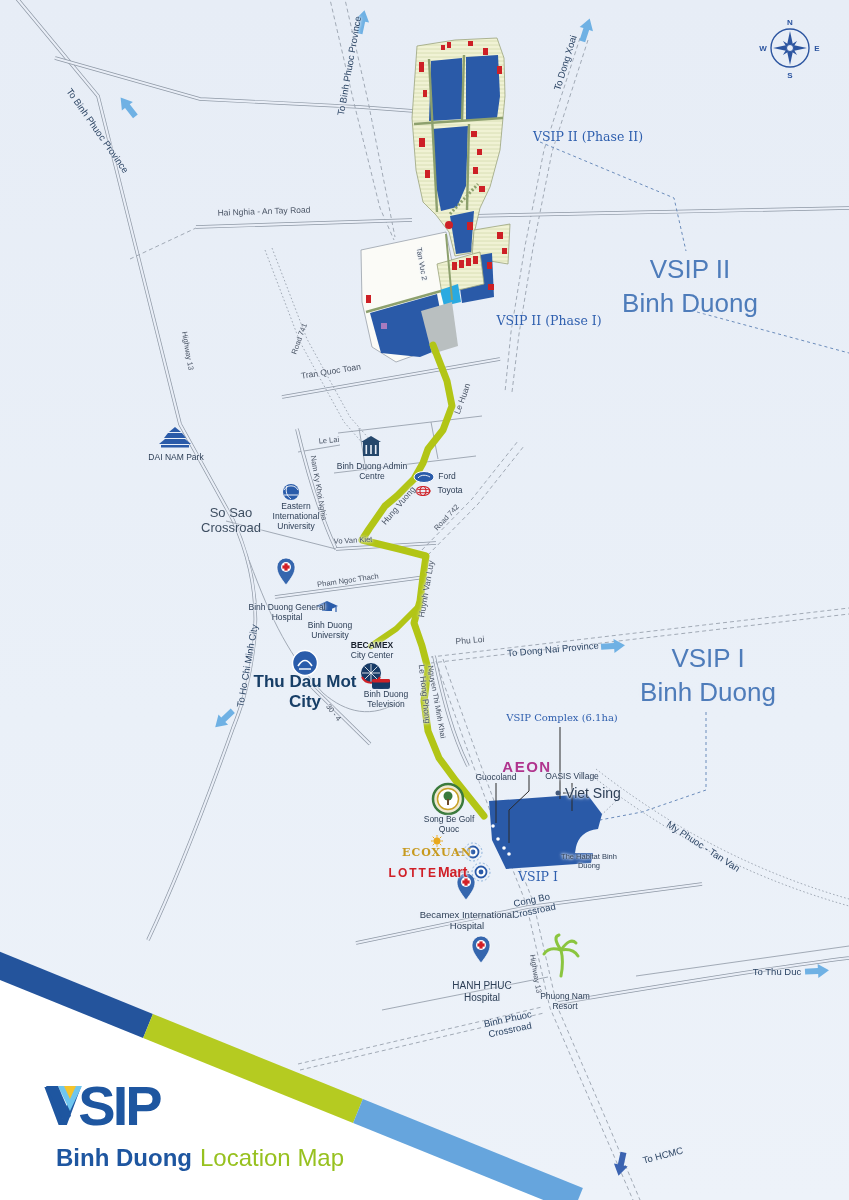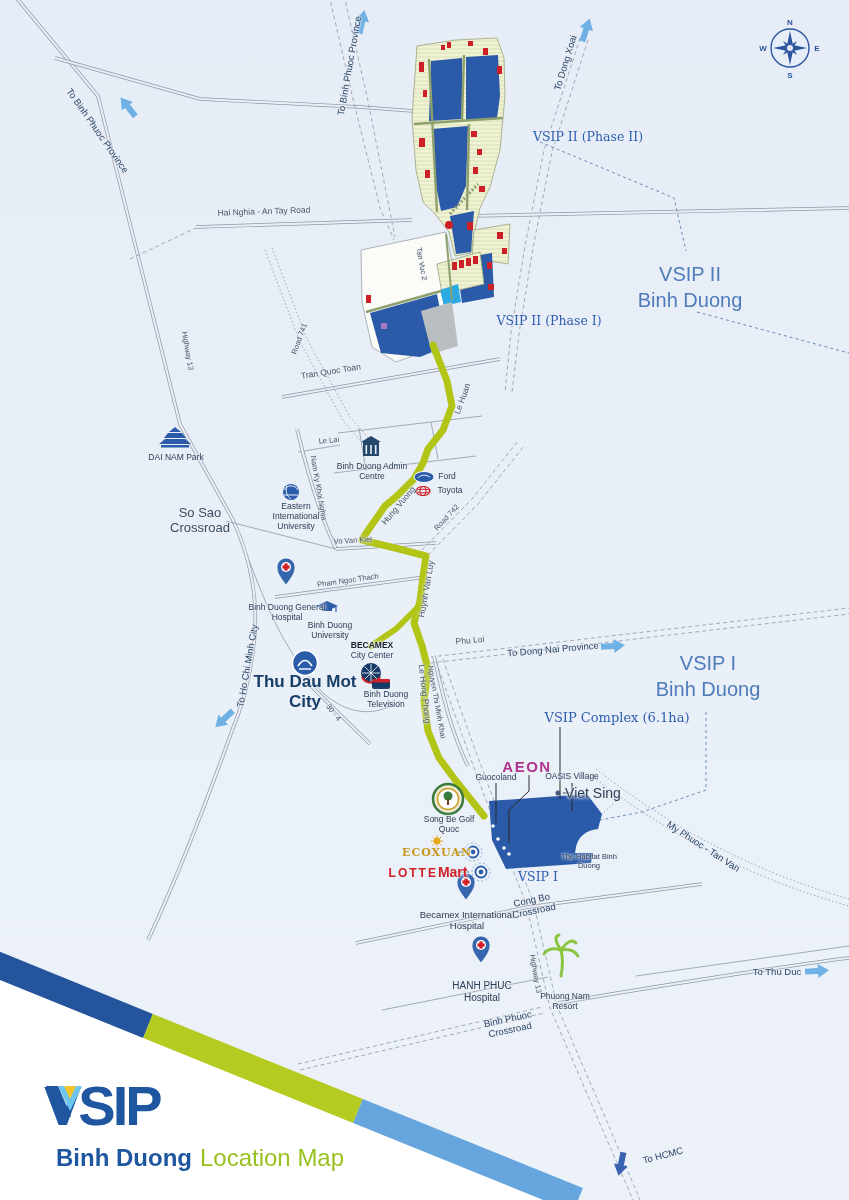--- a/index.html
+++ b/index.html
@@ -14,21 +14,21 @@
   .rd{font-size:8.5px;color:#4a5565;white-space:nowrap;}
   .rd-sm{font-size:7.5px;color:#4a5565;white-space:nowrap;}
   .dir{font-size:9.5px;color:#2c4564;font-weight:500;white-space:nowrap;}
   .dir-wrap{font-size:9.5px;color:#2c4564;font-weight:500;white-space:normal;}
   .lm{font-size:8.5px;color:#2c3e55;}
   .lm-sm{font-size:7.5px;color:#2c3e55;}
   .lm-bold{font-size:8.5px;font-weight:700;color:#18202c;}
   .crossroad{font-size:13px;color:#3d4e61;}
   .city{font-size:17px;font-weight:700;color:#173e66;}
   .phase{font-family:"DejaVu Serif", serif;font-size:12.5px;color:#2e5fae;white-space:nowrap;}
-  .big{font-size:20px;color:#4e7cba;line-height:1.3;white-space:nowrap;text-align:center;}
+  .big{font-size:26px;color:#4e7cba;line-height:1.3;white-space:nowrap;text-align:center;}
   .aeon{font-size:15px;font-weight:700;letter-spacing:1.5px;color:#b0338d;white-space:nowrap;}
   .vietsing{font-size:14px;color:#2c3e55;white-space:nowrap;}
   .ecoxuan{font-family:"DejaVu Serif", serif;font-size:11px;font-weight:700;
            letter-spacing:1px;color:#c79a1e;white-space:nowrap;}
   .lotte-wrap{white-space:nowrap;}
   .lotte{font-size:12px;font-weight:700;letter-spacing:2px;color:#d01f27;}
   .lotte-mart{font-size:14px;font-weight:800;color:#d01f27;}
   .hosp{font-size:10px;color:#2c3e55;}
   
   #logo{position:absolute;left:44px;top:1078px;}
@@ -382,21 +382,21 @@
   <div class="lbl phase" style="left:588px;top:137px">VSIP II (Phase II)</div>
   <div class="lbl phase" style="left:549px;top:321px">VSIP II (Phase I)</div>
   <div class="lbl big" style="left:690px;top:287px">
     <div>VSIP II</div>
     <div>Binh Duong</div>
   </div>
   <div class="lbl big" style="left:708px;top:676px">
     <div>VSIP I</div>
     <div>Binh Duong</div>
   </div>
-  <div class="lbl phase" style="left:617px;top:718px;font-size:13px">VSIP Complex (6.1ha)</div>
+  <div class="lbl phase" style="left:562px;top:718px;font-size:10px">VSIP Complex (6.1ha)</div>
   <div class="lbl phase" style="left:538px;top:877px">VSIP I</div>
 
   <div class="lbl rd" style="left:264px;top:212px;--r:-2deg">Hai Nghia - An Tay Road</div>
   <div class="lbl rd-sm" style="left:421px;top:264px;--r:80deg">Tan Vuc 2</div>
   <div class="lbl rd-sm" style="left:300px;top:339px;--r:-70deg">Road 741</div>
   <div class="lbl rd-sm" style="left:187px;top:351px;--r:80deg">Highway 13</div>
   <div class="lbl rd" style="left:331px;top:372px;--r:-9deg">Tran Quoc Toan</div>
   <div class="lbl rd" style="left:463px;top:399px;--r:-70deg">Le Huan</div>
   <div class="lbl rd-sm" style="left:329px;top:441px;--r:-5deg">Le Lai</div>
   <div class="lbl rd-sm" style="left:318px;top:488px;--r:80deg">Nam Ky Khoi Nghia</div>
@@ -405,21 +405,21 @@
   <div class="lbl rd-sm" style="left:447px;top:518px;--r:-47deg">Road 742</div>
   <div class="lbl rd-sm" style="left:348px;top:581px;--r:-8deg">Pham Ngoc Thach</div>
   <div class="lbl rd" style="left:427px;top:589px;--r:-80deg">Huynh Van Luy</div>
   <div class="lbl rd" style="left:470px;top:641px;--r:-5deg">Phu Loi</div>
   <div class="lbl rd-sm" style="left:333px;top:713px;--r:52deg">30 - 4</div>
   <div class="lbl rd" style="left:424px;top:694px;--r:84deg">Le Hong Phong</div>
   <div class="lbl rd-sm" style="left:436px;top:702px;--r:80deg">Nguyen Thi Minh Khai</div>
   <div class="lbl dir" style="left:703px;top:847px;--r:33deg">My Phuoc - Tan Van</div>
   <div class="lbl rd-sm" style="left:535px;top:974px;--r:80deg">Highway 13</div>
 
-  <div class="lbl crossroad" style="left:200px;top:521px;width:84px">So Sao Crossroad</div>
+  <div class="lbl crossroad" style="left:231px;top:521px;width:84px">So Sao Crossroad</div>
   <div class="lbl dir-wrap" style="left:533px;top:906px;--r:-12deg;width:62px">Cong Bo Crossroad</div>
   <div class="lbl dir-wrap" style="left:509px;top:1025px;--r:-12deg;width:72px">Binh Phuoc Crossroad</div>
 
   <div class="lbl lm" style="left:176px;top:458px;white-space:nowrap">DAI NAM Park</div>
   <div class="lbl lm" style="left:372px;top:472px;width:80px">Binh Duong Admin Centre</div>
   <div class="lbl lm" style="left:447px;top:477px;white-space:nowrap">Ford</div>
   <div class="lbl lm" style="left:450px;top:491px;white-space:nowrap">Toyota</div>
   <div class="lbl lm" style="left:296px;top:517px;width:74px">Eastern International University</div>
   <div class="lbl lm" style="left:287px;top:613px;width:80px">Binh Duong General Hospital</div>
   <div class="lbl lm" style="left:330px;top:631px;width:72px">Binh Duong University</div>

